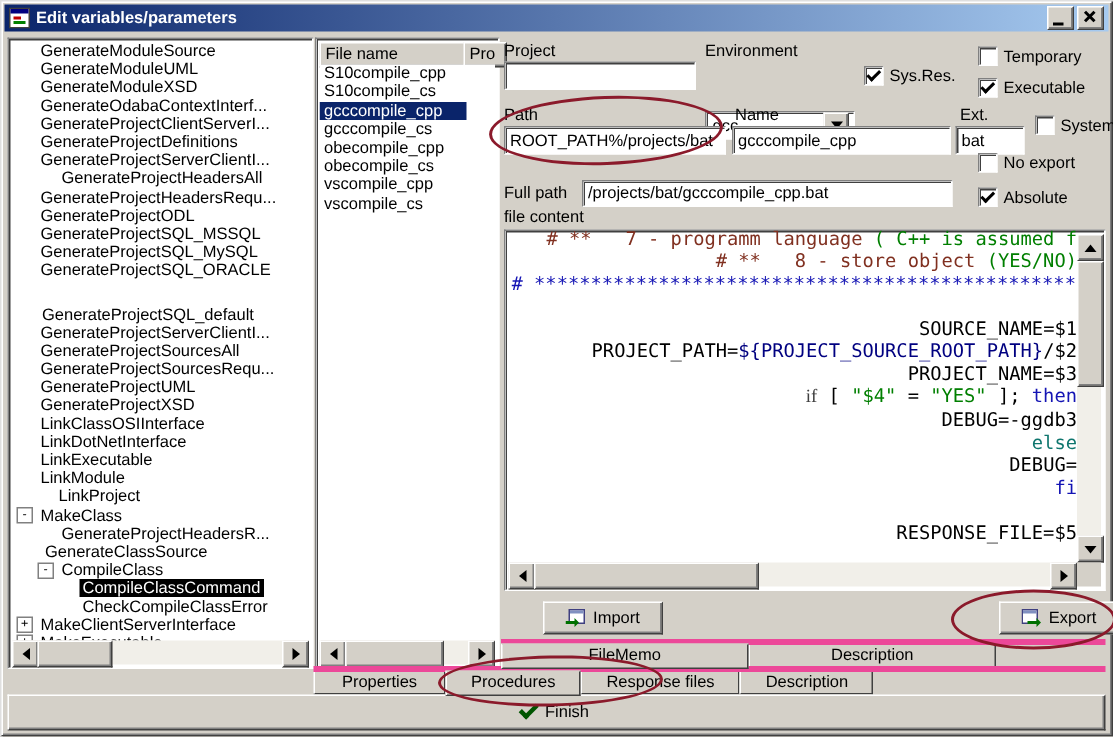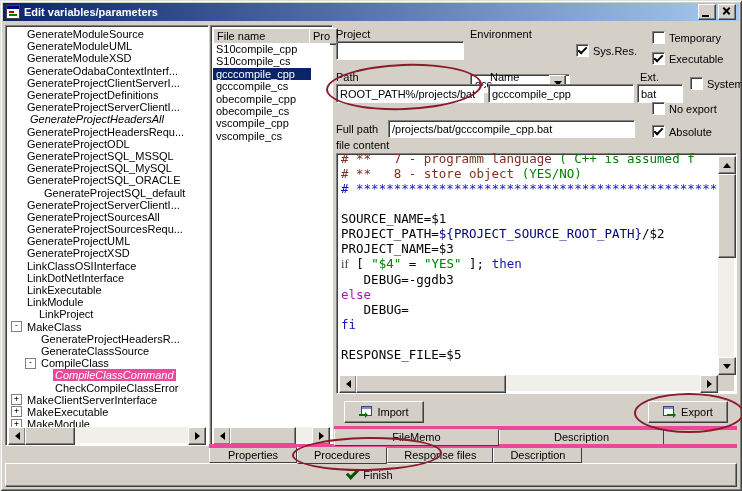--- a/index.html
+++ b/index.html
@@ -28,21 +28,21 @@
     border-top:1px solid #fff;border-left:1px solid #fff;border-right:1px solid #404040;border-bottom:1px solid #404040;
     box-shadow:inset -1px -1px 0 #808080;}
   
   .tree-panel{position:absolute;left:5px;top:25px;width:202px;height:419px;}
   .tree-rows{position:absolute;left:2px;top:2px;right:2px;bottom:18px;overflow:hidden;background:#fff;}
   .trow{height:12.2px;line-height:12px;white-space:nowrap;display:flex;align-items:center;}
   .expander{flex:0 0 auto;width:9px;height:9px;border:1px solid #808080;background:#fff;
     font:8px "DejaVu Sans Mono",monospace;line-height:8px;text-align:center;margin-right:3px;}
   .exspacer{flex:0 0 auto;width:14px;}
   .tlabel{padding:0 2px;}
-  .tlabel.sel{background:#ec4899;color:#fff;font-style:italic;}
+  .tlabel.sel{background:#000000;color:#fff;}
   
   .hscroll{position:absolute;left:2px;right:2px;bottom:2px;height:16px;background:#f1efe9;}
   .vscroll{position:absolute;top:2px;right:2px;bottom:18px;width:16px;background:#f1efe9;}
   .sb-btn{position:absolute;width:16px;height:16px;display:flex;align-items:center;justify-content:center;}
   .sb-l{left:0;top:0;} .sb-r{right:0;top:0;} .sb-u{top:0;left:0;} .sb-d{bottom:0;left:0;}
   .sb-thumb-h{position:absolute;top:0;height:16px;}
   .sb-thumb-v{position:absolute;left:0;width:16px;}
   .corner{position:absolute;right:2px;bottom:2px;width:16px;height:16px;background:#d4d0c8;}
   .t-l{width:0;height:0;border:4px solid transparent;border-left:0;border-right:5px solid #000;}
   .t-r{width:0;height:0;border:4px solid transparent;border-right:0;border-left:5px solid #000;}
@@ -66,26 +66,26 @@
   .combo{display:flex;align-items:center;margin-top:33px;}
   .combo-text{flex:1;padding-left:1px;}
   .dd{width:15px;height:15px;display:flex;align-items:center;justify-content:center;flex:0 0 auto;}
   .chk{position:absolute;display:flex;align-items:center;gap:4px;height:13px;}
   .box{position:relative;width:11px;height:11px;background:#fff;flex:0 0 auto;
     border-top:1px solid #808080;border-left:1px solid #808080;border-right:1px solid #fff;border-bottom:1px solid #fff;
     box-shadow:inset 1px 1px 0 #404040;}
   .mark{display:none;position:absolute;left:3px;top:0px;width:3px;height:7px;
     border-right:2px solid #000;border-bottom:2px solid #000;transform:rotate(45deg);}
   .chk.checked .mark{display:block;}
-  .codewrap{position:absolute;left:2px;top:128px;width:399px;height:239px;}
+  .codewrap{position:absolute;left:2px;top:128px;width:399px;height:239px;text-align:right;}
   .code-content{position:absolute;left:4px;top:-3px;right:18px;bottom:18px;overflow:hidden;}
   .cline{font:12.5px "DejaVu Sans Mono",monospace;line-height:15px;white-space:pre;}
   .cw-h{left:2px;right:18px;bottom:2px;}
   .btn{position:absolute;height:20px;display:flex;align-items:center;justify-content:center;gap:5px;
-    font:11px "Liberation Sans",sans-serif;cursor:default;}
+    font:11px "Liberation Sans",sans-serif;cursor:default;margin-left:18px;}
   
   .tabstrip{position:absolute;height:18px;border-top:4px solid #ec4899;}
   .btab{float:left;height:15px;line-height:15px;text-align:center;background:#d4d0c8;padding:0 16px;
     border-left:1px solid #fff;border-right:1px solid #404040;border-bottom:1px solid #404040;
     box-sizing:border-box;white-space:nowrap;}
   .btab.active{height:17px;margin-top:-1px;position:relative;z-index:2;border-top:1px solid #d4d0c8;}
   .memo-strip{left:0;top:401px;width:403px;}
   .memo-strip .btab{width:165px;padding:0;}
   .bottom-strip{left:209px;top:444px;width:528px;}
   .bottom-strip .btab{min-width:88px;}
@@ -138,21 +138,21 @@
           <span class="tlabel">GenerateProjectClientServerI...</span>
         </div>
         <div class="trow" style="padding-left: 3px;">
           <span class="exspacer"></span>
           <span class="tlabel">GenerateProjectDefinitions</span>
         </div>
         <div class="trow" style="padding-left: 3px;">
           <span class="exspacer"></span>
           <span class="tlabel">GenerateProjectServerClientI...</span>
         </div>
-        <div class="trow" style="padding-left: 6px; font-style: italic;">
+        <div class="trow" style="padding-left: 17px;">
           <span class="exspacer"></span>
           <span class="tlabel">GenerateProjectHeadersAll</span>
         </div>
         <div class="trow" style="padding-left: 3px;">
           <span class="exspacer"></span>
           <span class="tlabel">GenerateProjectHeadersRequ...</span>
         </div>
         <div class="trow" style="padding-left: 3px;">
           <span class="exspacer"></span>
           <span class="tlabel">GenerateProjectODL</span>
@@ -162,21 +162,21 @@
           <span class="tlabel">GenerateProjectSQL_MSSQL</span>
         </div>
         <div class="trow" style="padding-left: 3px;">
           <span class="exspacer"></span>
           <span class="tlabel">GenerateProjectSQL_MySQL</span>
         </div>
         <div class="trow" style="padding-left: 3px;">
           <span class="exspacer"></span>
           <span class="tlabel">GenerateProjectSQL_ORACLE</span>
         </div>
-        <div class="trow" style="padding-left: 20px;">
+        <div class="trow" style="padding-left: 4px; margin-top: 17px;">
           <span class="exspacer"></span>
           <span class="tlabel">GenerateProjectSQL_default</span>
         </div>
         <div class="trow" style="padding-left: 3px;">
           <span class="exspacer"></span>
           <span class="tlabel">GenerateProjectServerClientI...</span>
         </div>
         <div class="trow" style="padding-left: 3px;">
           <span class="exspacer"></span>
           <span class="tlabel">GenerateProjectSourcesAll</span>
@@ -214,21 +214,21 @@
           <span class="tlabel">LinkProject</span>
         </div>
         <div class="trow" style="padding-left: 3px;">
           <span class="expander" style="margin-right: 3px;">-</span>
           <span class="tlabel">MakeClass</span>
         </div>
         <div class="trow" style="padding-left: 17px;">
           <span class="exspacer"></span>
           <span class="tlabel">GenerateProjectHeadersR...</span>
         </div>
-        <div class="trow" style="padding-left: 17px;">
+        <div class="trow" style="padding-left: 6px;">
           <span class="exspacer"></span>
           <span class="tlabel">GenerateClassSource</span>
         </div>
         <div class="trow" style="padding-left: 17px;">
           <span class="expander" style="margin-right: 3px;">-</span>
           <span class="tlabel">CompileClass</span>
         </div>
         <div class="trow" style="padding-left: 31px;">
           <span class="exspacer"></span>
           <span class="tlabel sel">CompileClassCommand</span>
@@ -352,21 +352,21 @@
       <div class="code-content">
           <div class="cline"><span style="color: rgb(128, 48, 32);"># **   7 - programm language </span><span style="color: rgb(0, 127, 0);">( C++ is assumed f</span></div>
           <div class="cline"><span style="color: rgb(128, 48, 32);"># **   8 - store object </span><span style="color: rgb(0, 127, 0);">(YES/NO)</span></div>
           <div class="cline"><span style="color: rgb(20, 20, 180);"># **************************************************</span></div>
           <div class="cline">&nbsp;</div>
           <div class="cline"><span style="color: rgb(0, 0, 0);">SOURCE_NAME=$1</span></div>
           <div class="cline"><span style="color: rgb(0, 0, 0);">PROJECT_PATH=</span><span style="color: rgb(0, 0, 128);">${PROJECT_SOURCE_ROOT_PATH}</span><span style="color: rgb(0, 0, 0);">/$2</span></div>
           <div class="cline"><span style="color: rgb(0, 0, 0);">PROJECT_NAME=$3</span></div>
           <div class="cline"><span style="color: #404040; font-family: Liberation Serif, serif;">if</span><span style="color: rgb(0, 0, 0);"> [ </span><span style="color: rgb(0, 127, 0);">"$4"</span><span style="color: rgb(0, 0, 0);"> = </span><span style="color: rgb(0, 127, 0);">"YES"</span><span style="color: rgb(0, 0, 0);"> ]; </span><span style="color: rgb(20, 20, 180);">then</span></div>
           <div class="cline"><span style="color: rgb(0, 0, 0);">   DEBUG=-ggdb3</span></div>
-          <div class="cline"><span style="color: #a21caf;">else</span></div>
+          <div class="cline"><span style="color: #0f766e;">else</span></div>
           <div class="cline"><span style="color: rgb(0, 0, 0);">   DEBUG=</span></div>
           <div class="cline"><span style="color: rgb(20, 20, 180);">fi</span></div>
           <div class="cline">&nbsp;</div>
           <div class="cline"><span style="color: rgb(0, 0, 0);">RESPONSE_FILE=$5</span></div>
           <div class="cline">&nbsp;</div>
         </div>
       <div class="vscroll">
         <div class="sb-btn sb-u raised">
             <span class="t-u"></span>
           </div>

